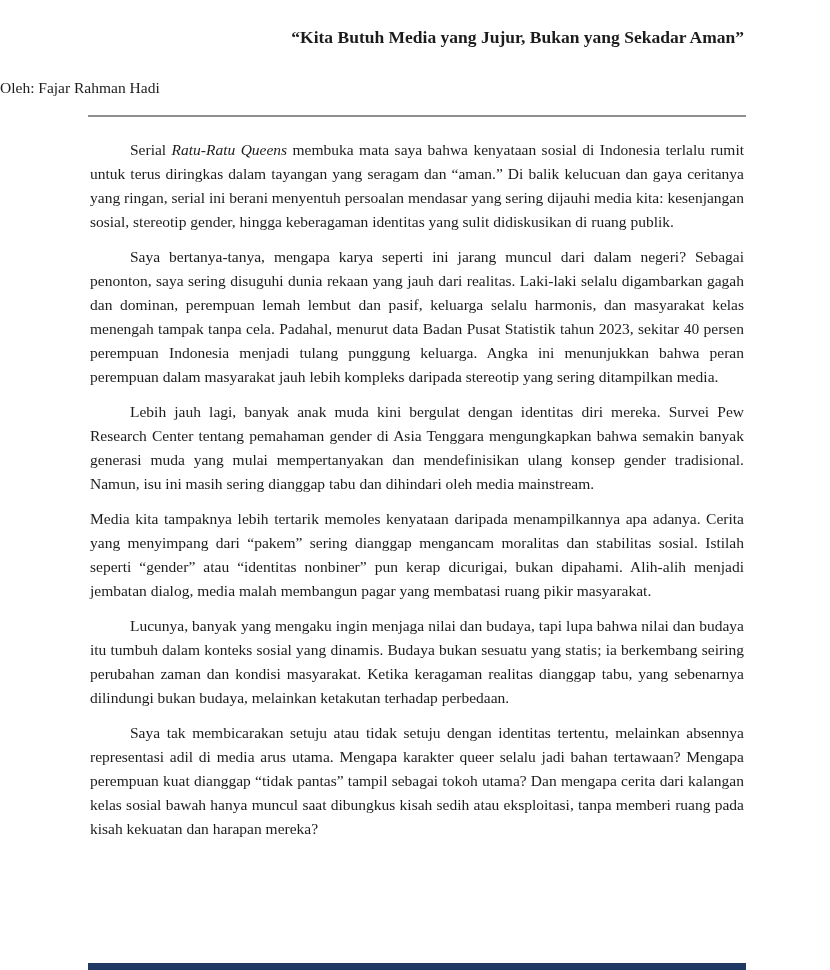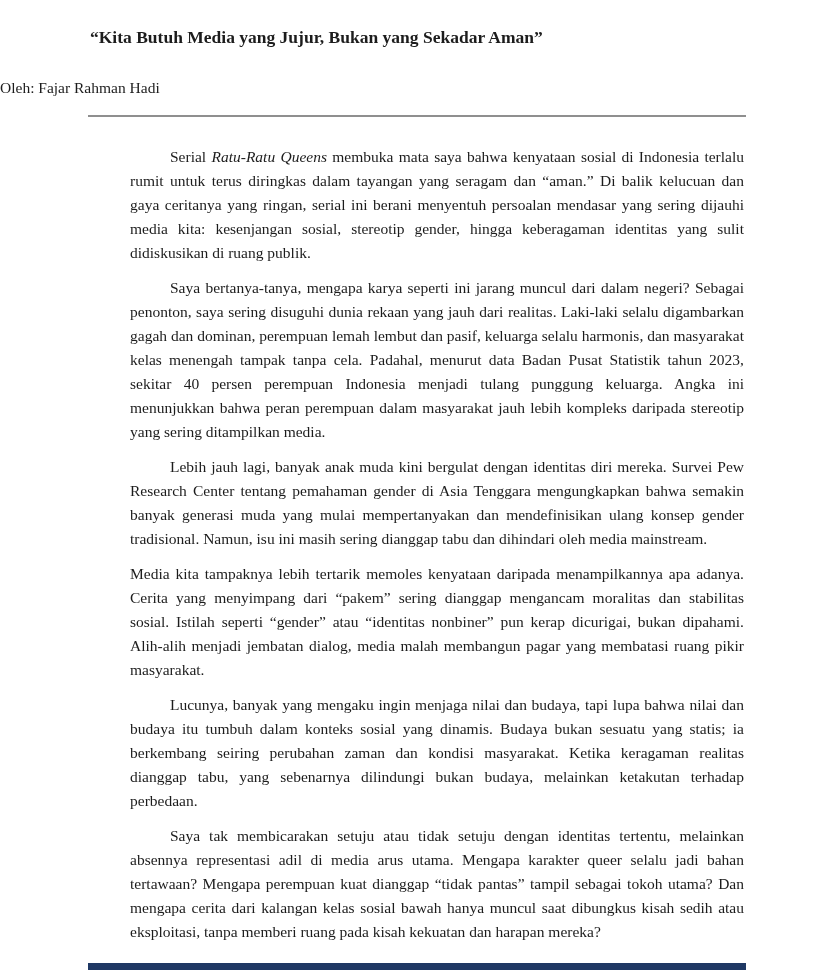--- a/index.html
+++ b/index.html
@@ -11,39 +11,38 @@
     position: relative;
     width: 830px;
     height: 970px;
     background: #ffffff;
     overflow: hidden;
     font-family: "Liberation Serif", "DejaVu Serif", serif;
     color: #1c1c1c;
   }
   .title {
     margin: 25px 86px 0 90px;
-    text-align: left;
+    text-align: right;
     font-size: 17.5px;
     font-weight: bold;
     line-height: 24px;
   }
   .byline {
     margin-top: 29px;
     text-align: left;
     font-size: 15.5px;
     line-height: 20px;
   }
   .divider {
     margin: 17px 84px 0 88px;
     height: 2px;
     background: #8f8f8f;
   }
   .content {
-    padding: 28px 86px 0 90px;
-    margin-left: 40px;
+    padding: 21px 86px 0 90px;
   }
   p.para {
     margin: 0 0 11px 0;
     font-size: 15.5px;
     line-height: 24px;
     text-align: justify;
   }
   p.para.indent {
     text-indent: 40px;
   }

